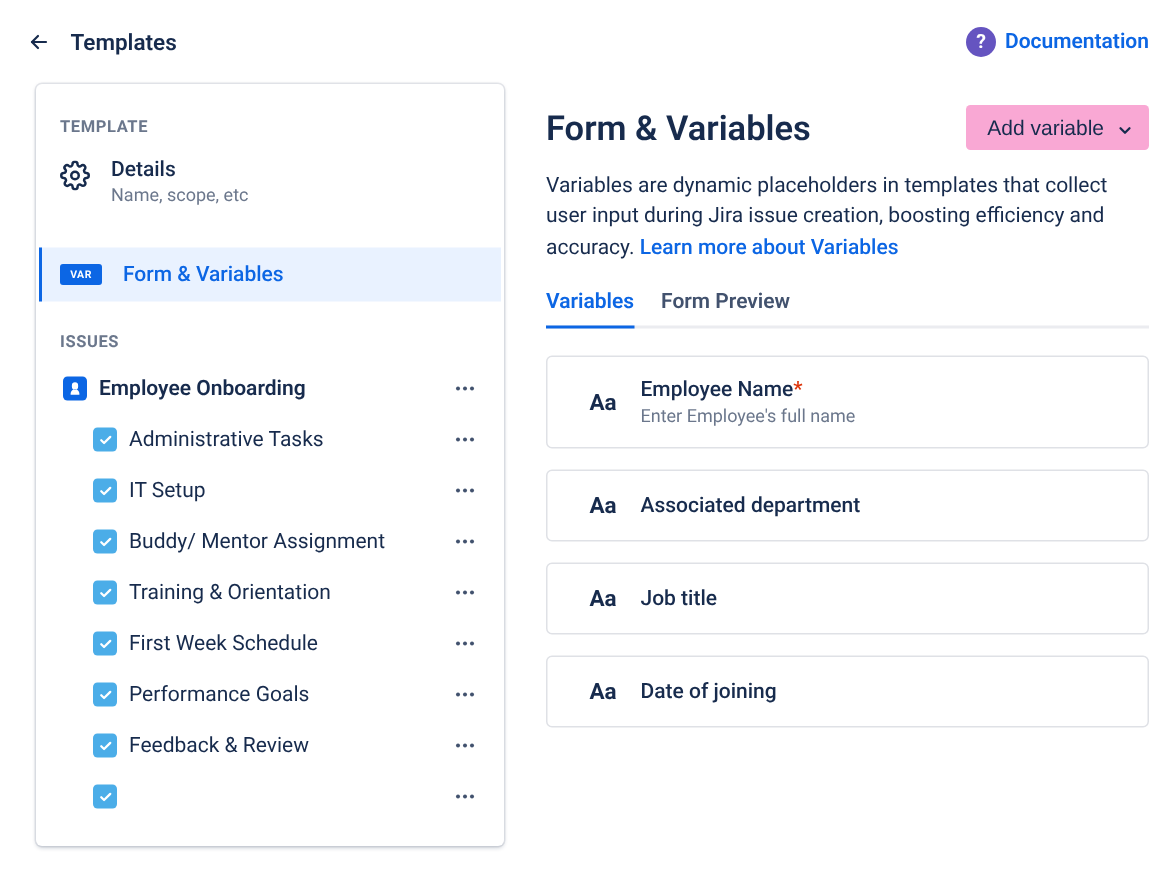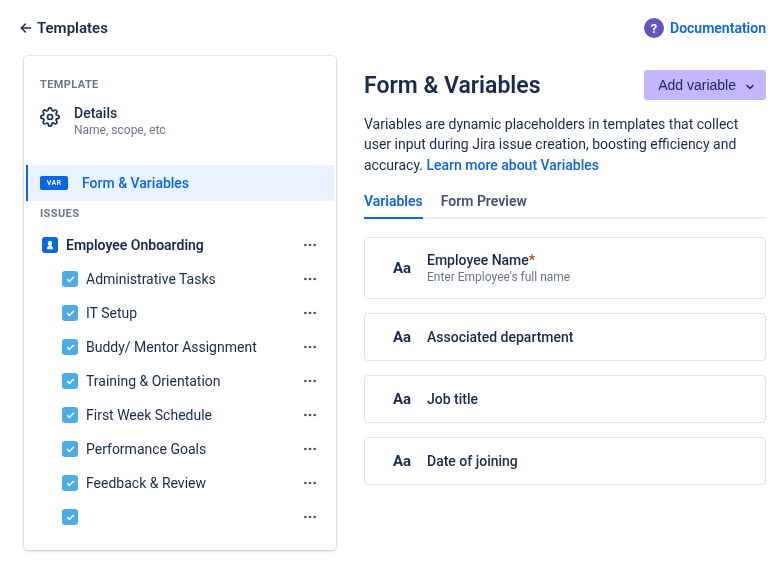--- a/index.html
+++ b/index.html
@@ -13,21 +13,21 @@
     }
     .top-bar {
       display: flex;
       align-items: center;
       justify-content: space-between;
       padding: 18px 16px 18px 18px;
     }
     .back-group {
       display: flex;
       align-items: center;
-      gap: 3px;
+      gap: 13px;
       cursor: pointer;
     }
     .back-arrow { width: 16px; height: 16px; }
     .back-title { font-size: 15px; font-weight: 600; color: #172b4d; }
     .doc-link {
       display: flex;
       align-items: center;
       gap: 6px;
       color: #0c66e4;
       font-weight: 600;
@@ -99,21 +99,21 @@
       background: #0c66e4;
       color: #fff;
       font-size: 7px;
       font-weight: 700;
       border-radius: 2px;
       display: inline-flex;
       align-items: center;
       justify-content: center;
       letter-spacing: 0.3px;
     }
-    .issues-block { padding-top: 0; }
+    .issues-block { padding-top: 14px; }
     .tree { padding: 0 8px 0 8px; }
     .tree-row {
       display: flex;
       align-items: center;
       justify-content: space-between;
       padding: 5px 4px 5px 8px;
       border-radius: 3px;
       cursor: pointer;
     }
     .tree-left {
@@ -154,21 +154,21 @@
       display: flex;
       align-items: center;
       justify-content: space-between;
       margin-bottom: 14px;
     }
     .main-title { font-size: 23px; font-weight: 600; color: #172b4d; }
     .add-btn {
       display: inline-flex;
       align-items: flex-end;
       gap: 8px;
-      background: #c4b5fd;
+      background: #f9a8d4;
       color: #172b4d;
       font-size: 14px;
       font-weight: 500;
       padding: 7px 10px 7px 14px;
       border: none;
       border-radius: 3px;
       cursor: pointer;
     }
     .chev-down { width: 12px; height: 12px; }
     .desc {

